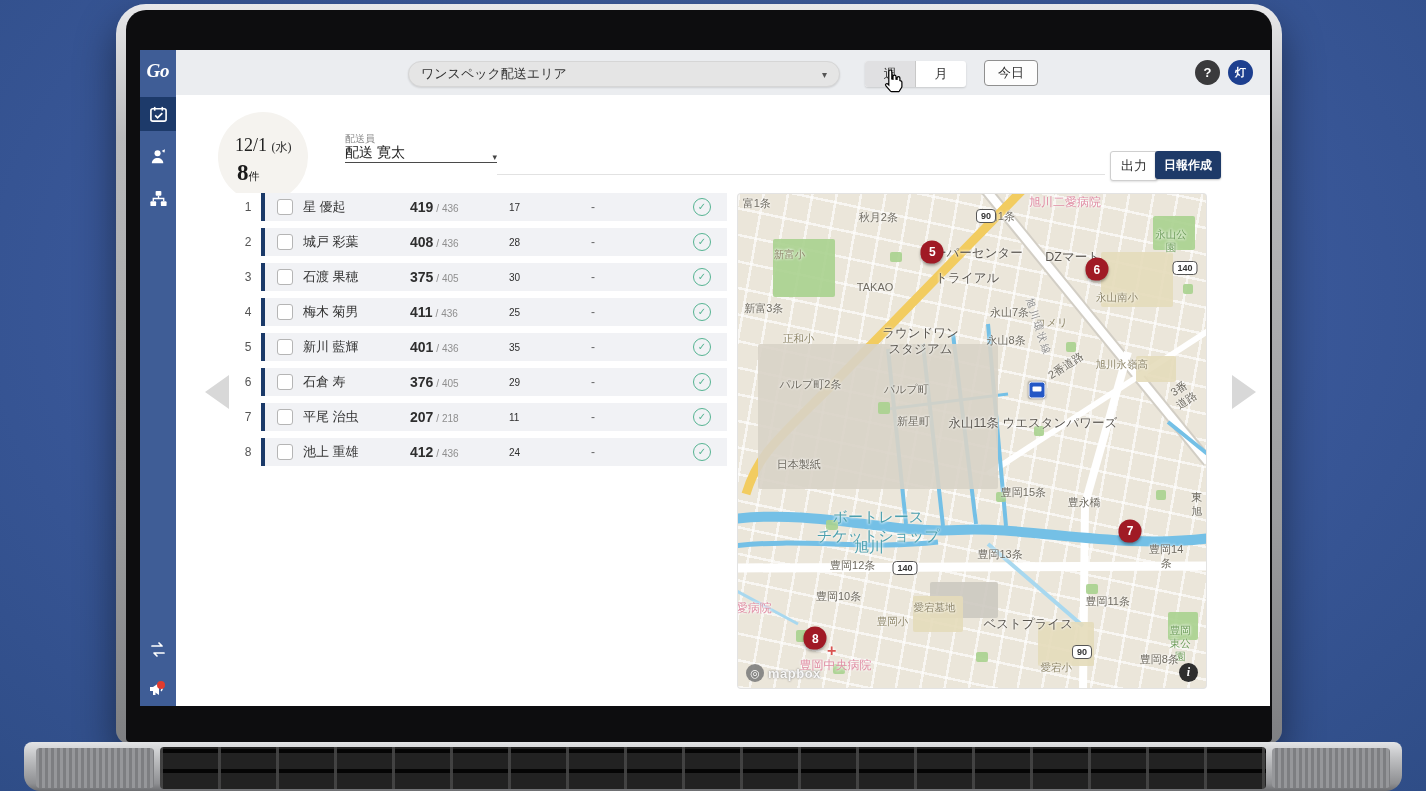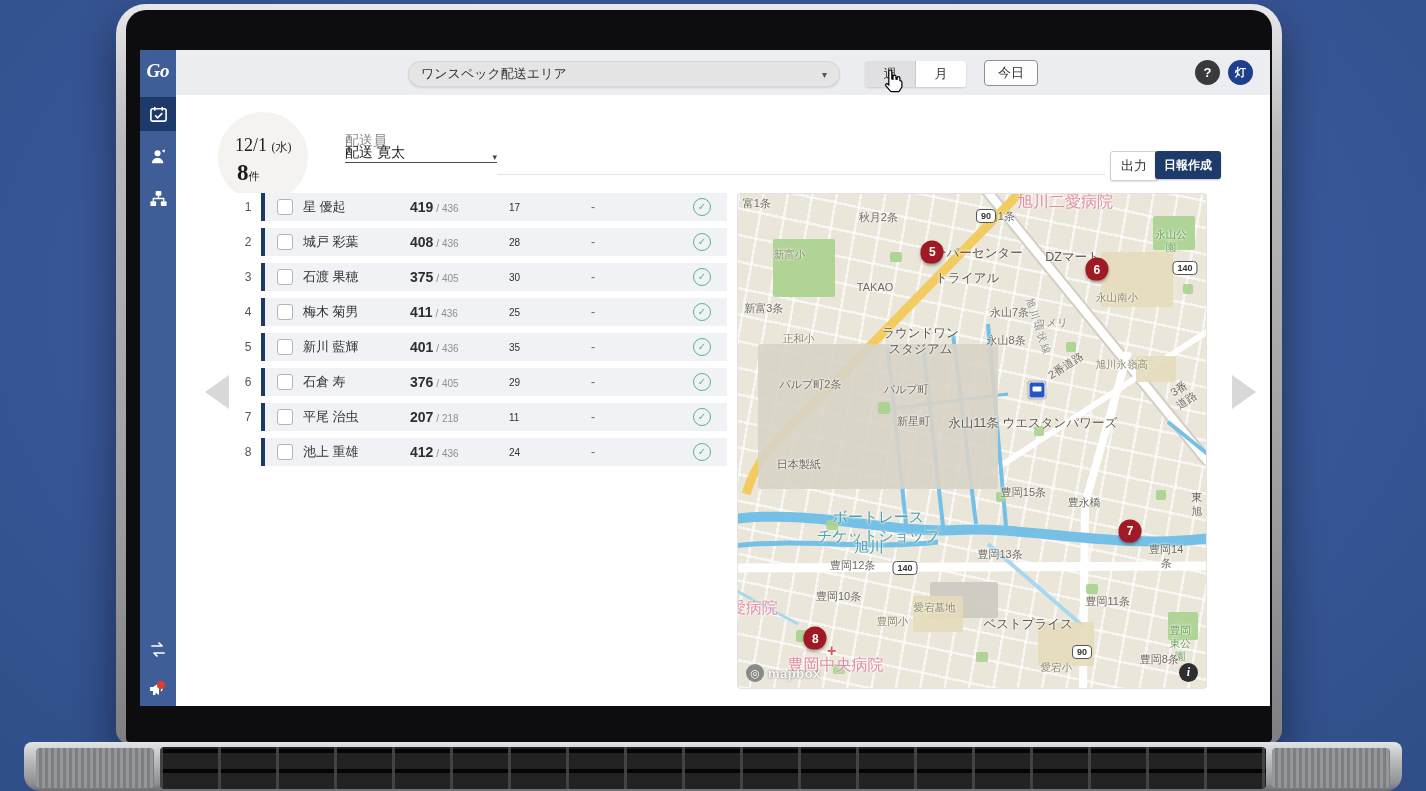--- a/index.html
+++ b/index.html
@@ -54,21 +54,21 @@
   .cursor{left:742px;top:18px;z-index:50;}
 
   
   .date-circle{left:78px;top:62px;width:90px;height:90px;border-radius:50%;background:#f5f3ef;}
   .date-line{left:95px;top:85px;font:400 18px "Liberation Serif",serif;color:#222;}
   .date-line .wd{font-size:12px;}
   .count-line{left:97px;top:110px;font:bold 23px "Liberation Serif",serif;color:#1a1a1a;}
   .count-line .unit{font-size:11px;font-weight:normal;}
 
   
-  .drv-label{left:205px;top:82px;font-size:14px;color:#8a8a8a;}
+  .drv-label{left:205px;top:82px;font-size:10px;color:#8a8a8a;}
   .drv-select{left:205px;top:86px;width:152px;height:26px;border-bottom:1.5px solid #4a4a4a;
     display:flex;align-items:flex-end;font-size:14px;color:#222;}
   .drv-select .caret{margin-left:auto;font-size:9px;color:#444;}
   .thin-rule{left:357px;top:124px;width:608px;height:1px;background:#e2e2e2;}
 
   
   .export-btn{left:970px;top:101px;height:28px;padding:0 10px;background:#fff;border:1px solid #cfcfcf;border-radius:3px;
     display:flex;align-items:center;font-size:13px;color:#333;box-shadow:0 1px 2px rgba(0,0,0,.12);}
   .report-btn{left:1015px;top:101px;height:28px;padding:0 9px;background:#1e3a68;border-radius:3px;
     display:flex;align-items:center;font-size:12px;font-weight:bold;color:#fff;box-shadow:0 1px 2px rgba(0,0,0,.25);}
@@ -100,21 +100,21 @@
   .map{left:598px;top:144px;width:468px;height:494px;border-radius:3px;overflow:hidden;
     background:
       repeating-linear-gradient(100deg, rgba(255,255,255,.65) 0 2.5px, transparent 2.5px 24px),
       repeating-linear-gradient(12deg, rgba(255,255,255,.65) 0 2.5px, transparent 2.5px 26px),
       #ebe6da;
     box-shadow:0 0 0 1px #e3e3e3;}
   .mpatch{position:absolute;border-radius:2px;opacity:.9;}
   .mlabel{position:absolute;transform:translate(-50%,-50%);font-size:11px;color:#6e6a60;white-space:pre-line;
     text-align:center;text-shadow:0 0 3px #fff,0 0 3px #fff;line-height:1.25;}
   .mlabel.big{font-size:12.5px;color:#5c5852;}
-  .mlabel.pink{color:#e08da4;font-size:16px;padding-left:8px;}
+  .mlabel.pink{color:#e08da4;font-size:12px;padding-left:8px;}
   .mlabel.park{color:#6f9e5c;font-size:10.5px;}
   .mlabel.school{color:#8d8568;font-size:10.5px;}
   .mlabel.teal{color:#4a9fae;font-size:15px;}
   .mlabel.rail{color:#8a8a8a;font-size:10px;letter-spacing:2px;}
   .mlabel.cross{color:#d9534f;font-size:16px;font-weight:bold;}
   .mmarker{position:absolute;transform:translate(-50%,-50%);width:23px;height:23px;border-radius:50% 50% 50% 42%;
     background:#a01a25;color:#fff;font-size:12px;font-weight:bold;display:flex;align-items:center;justify-content:center;
     box-shadow:0 2px 3px rgba(0,0,0,.35);}
   .mshield{position:absolute;transform:translate(-50%,-50%);background:#fff;border:1.5px solid #555;border-radius:4px;
     font-size:9px;font-weight:bold;color:#333;padding:0 4px;line-height:12px;}

